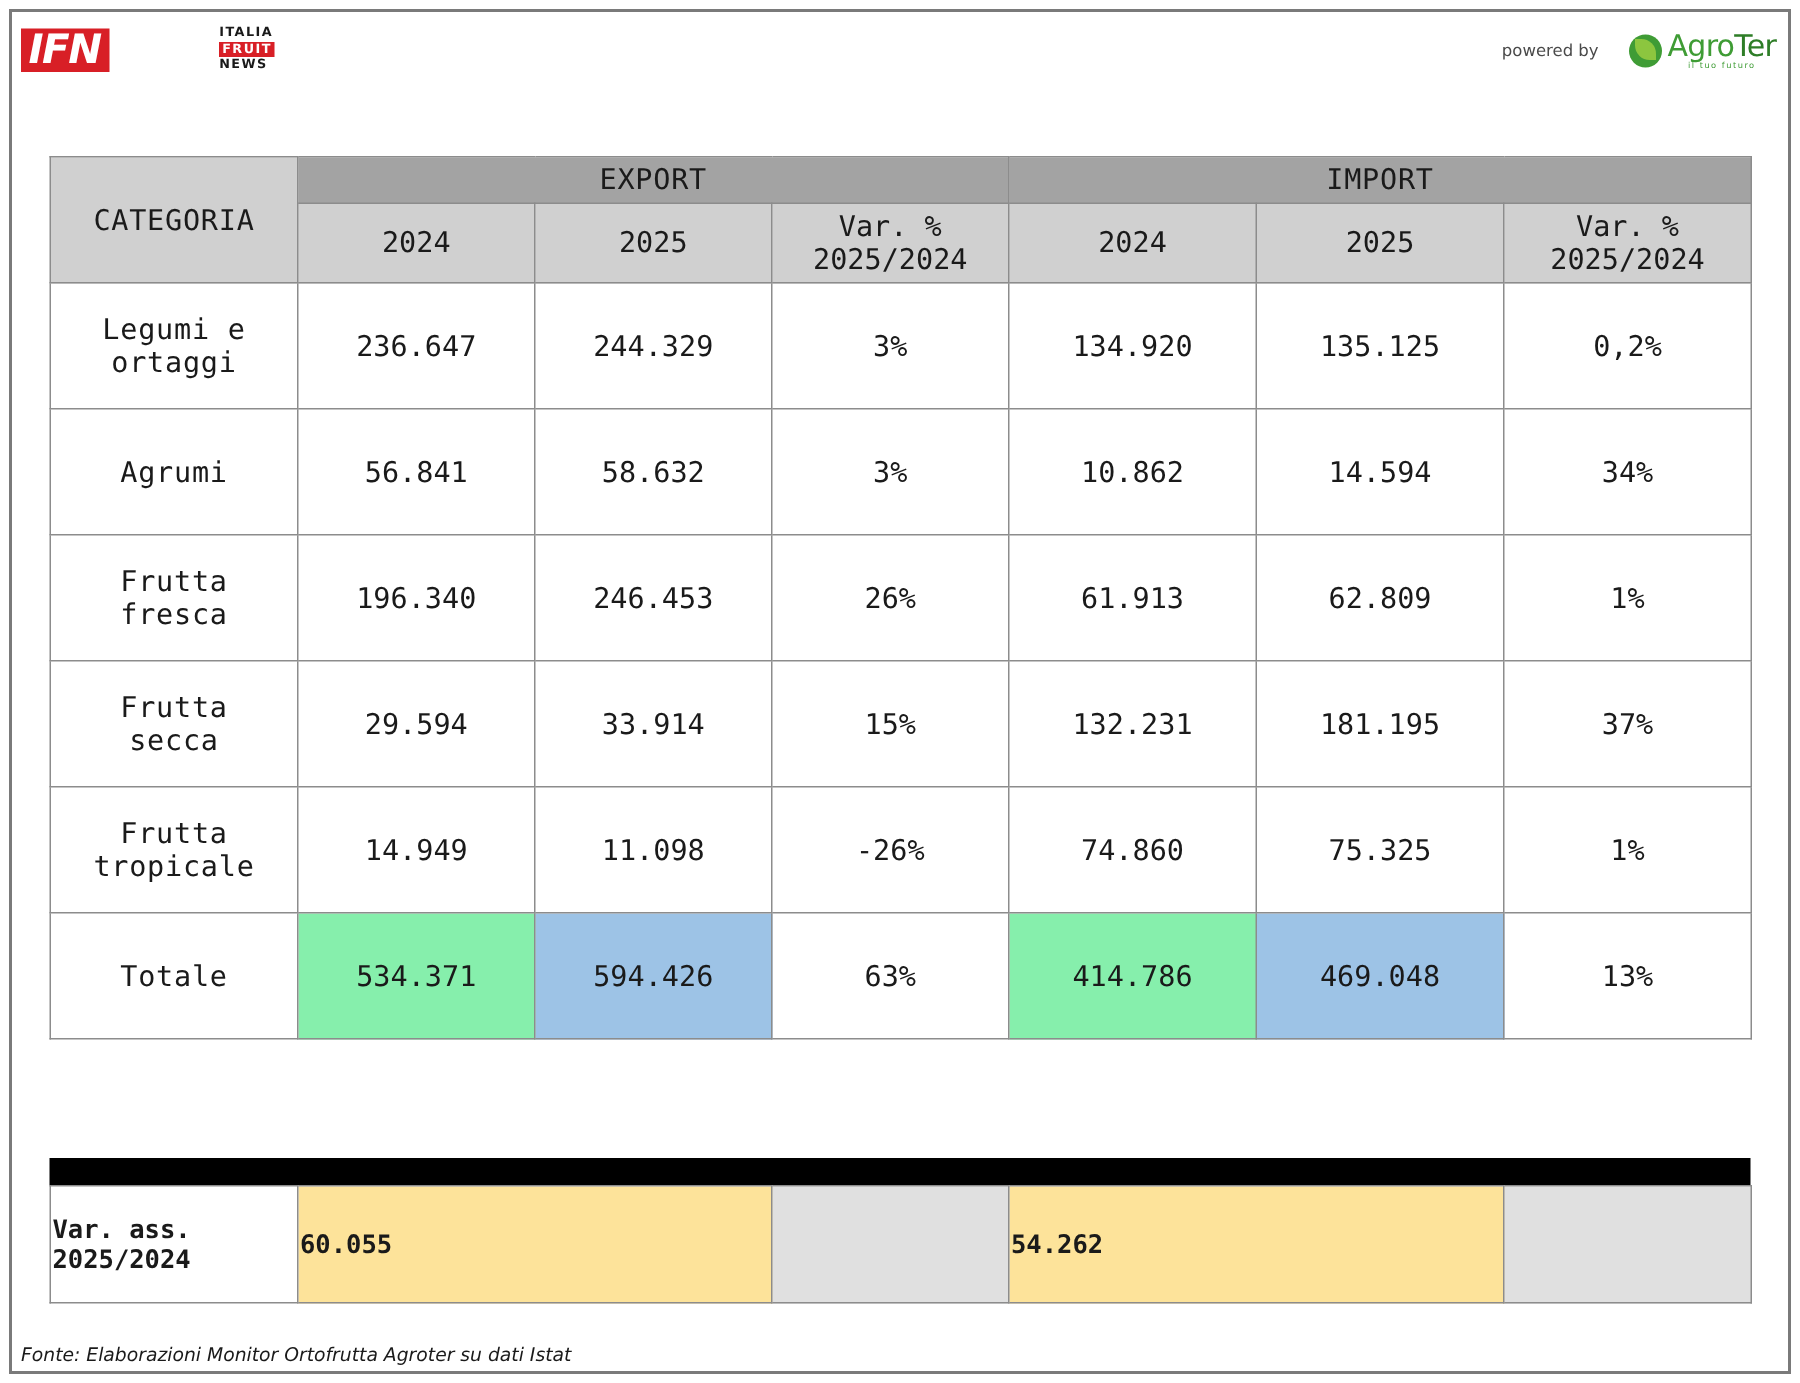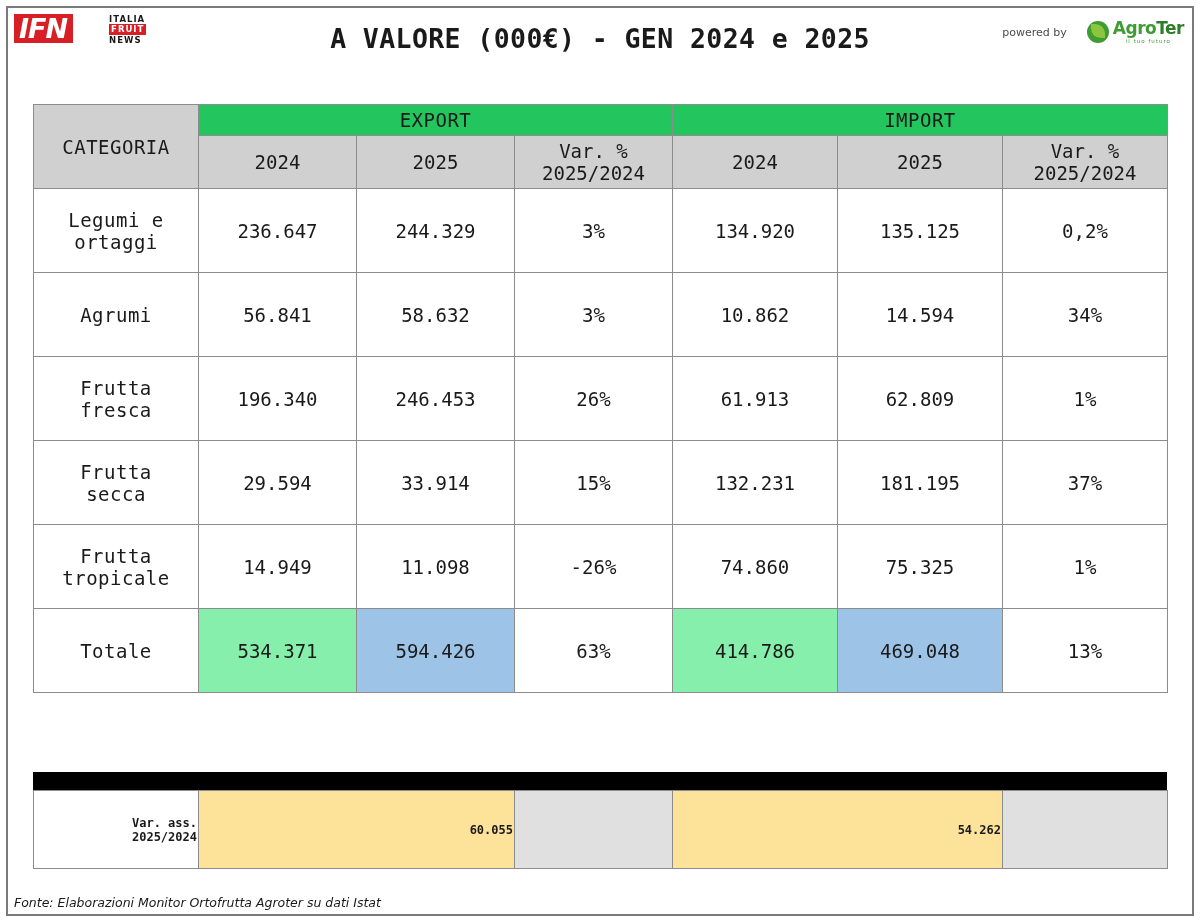--- a/index.html
+++ b/index.html
@@ -21,22 +21,23 @@
   .header {
     position: absolute;
     left: 8px; top: 8px;
     width: 1184px;
     height: 86px;
   }
   .logo {
     position: absolute;
     left: 6px; top: 6px;
     display: flex;
-    align-items: flex-start;
+    align-items: center;
     height: 38px;
+    gap: 37px;
   }
   .logo-ifn {
     background: #d81f26;
     color: #ffffff;
     font-family: "DejaVu Sans", sans-serif;
     font-weight: bold;
     font-size: 27px;
     letter-spacing: -1px;
     padding: 1px 6px 1px 5px;
     display: flex;
@@ -101,22 +102,22 @@
   .agroter-leaf::after {
     content: "";
     position: absolute;
     left: 4px; top: 3px;
     width: 14px; height: 14px;
     background: #8cc63f;
     border-radius: 0 70% 0 70%;
   }
   .agroter-text {
     font-family: "DejaVu Sans", sans-serif;
-    font-size: 17px;
-    font-weight: bold;
+    font-size: 20px;
+    font-weight: normal;
     color: #3f9c35;
     letter-spacing: -0.5px;
     line-height: 1;
   }
   .agroter-text i {
     font-style: normal;
     color: #2e7d27;
   }
   .agroter-sub {
     font-family: "DejaVu Sans", sans-serif;
@@ -138,21 +139,21 @@
   table.data td, table.data th {
     border: 1px solid #8c8c8c;
     font-weight: normal;
     font-size: 19px;
     color: #1a1a1a;
     text-align: center;
     vertical-align: middle;
     padding: 4px 2px;
   }
   .hdr {
-    background: #22c55e;
+    background: #a3a3a3;
     font-weight: bold;
     font-size: 19px;
     letter-spacing: 0.5px;
   }
   .hdr-cat {
     background: #d0d0d0;
     font-weight: bold;
     font-size: 19px;
     text-align: left;
     padding-left: 14px;
@@ -186,23 +187,23 @@
   table.varass {
     position: absolute;
     left: 33px;
     top: 790px;
     width: 1134px;
     border-collapse: collapse;
     table-layout: fixed;
   }
   table.varass td {
     border: 1px solid #8c8c8c;
-    font-size: 12px;
-    font-weight: bold;
-    text-align: right;
+    font-size: 17px;
+    font-weight: bold;
+    text-align: left;
     vertical-align: middle;
     height: 78px;
     color: #1a1a1a;
   }
   .source {
     position: absolute;
     left: 14px;
     bottom: 12px;
     font-family: "DejaVu Sans", sans-serif;
     font-style: italic;
@@ -219,21 +220,20 @@
   <div class="logo">
     <div class="logo-ifn">IFN</div>
     <div class="logo-words">
       <span>ITALIA</span>
       <span class="red">FRUIT</span>
       <span>NEWS</span>
     </div>
   </div>
 
   <div class="title">
-    <div>A VALORE (000€) - GEN 2024 e 2025</div>
   </div>
 
   <div class="powered">
     <div class="powered-label">powered by</div>
     <div class="agroter">
       <div class="agroter-leaf"></div>
       <div>
         <div class="agroter-text"><span>Agro</span><i>Ter</i></div>
         <div class="agroter-sub">il tuo futuro</div>
       </div>

